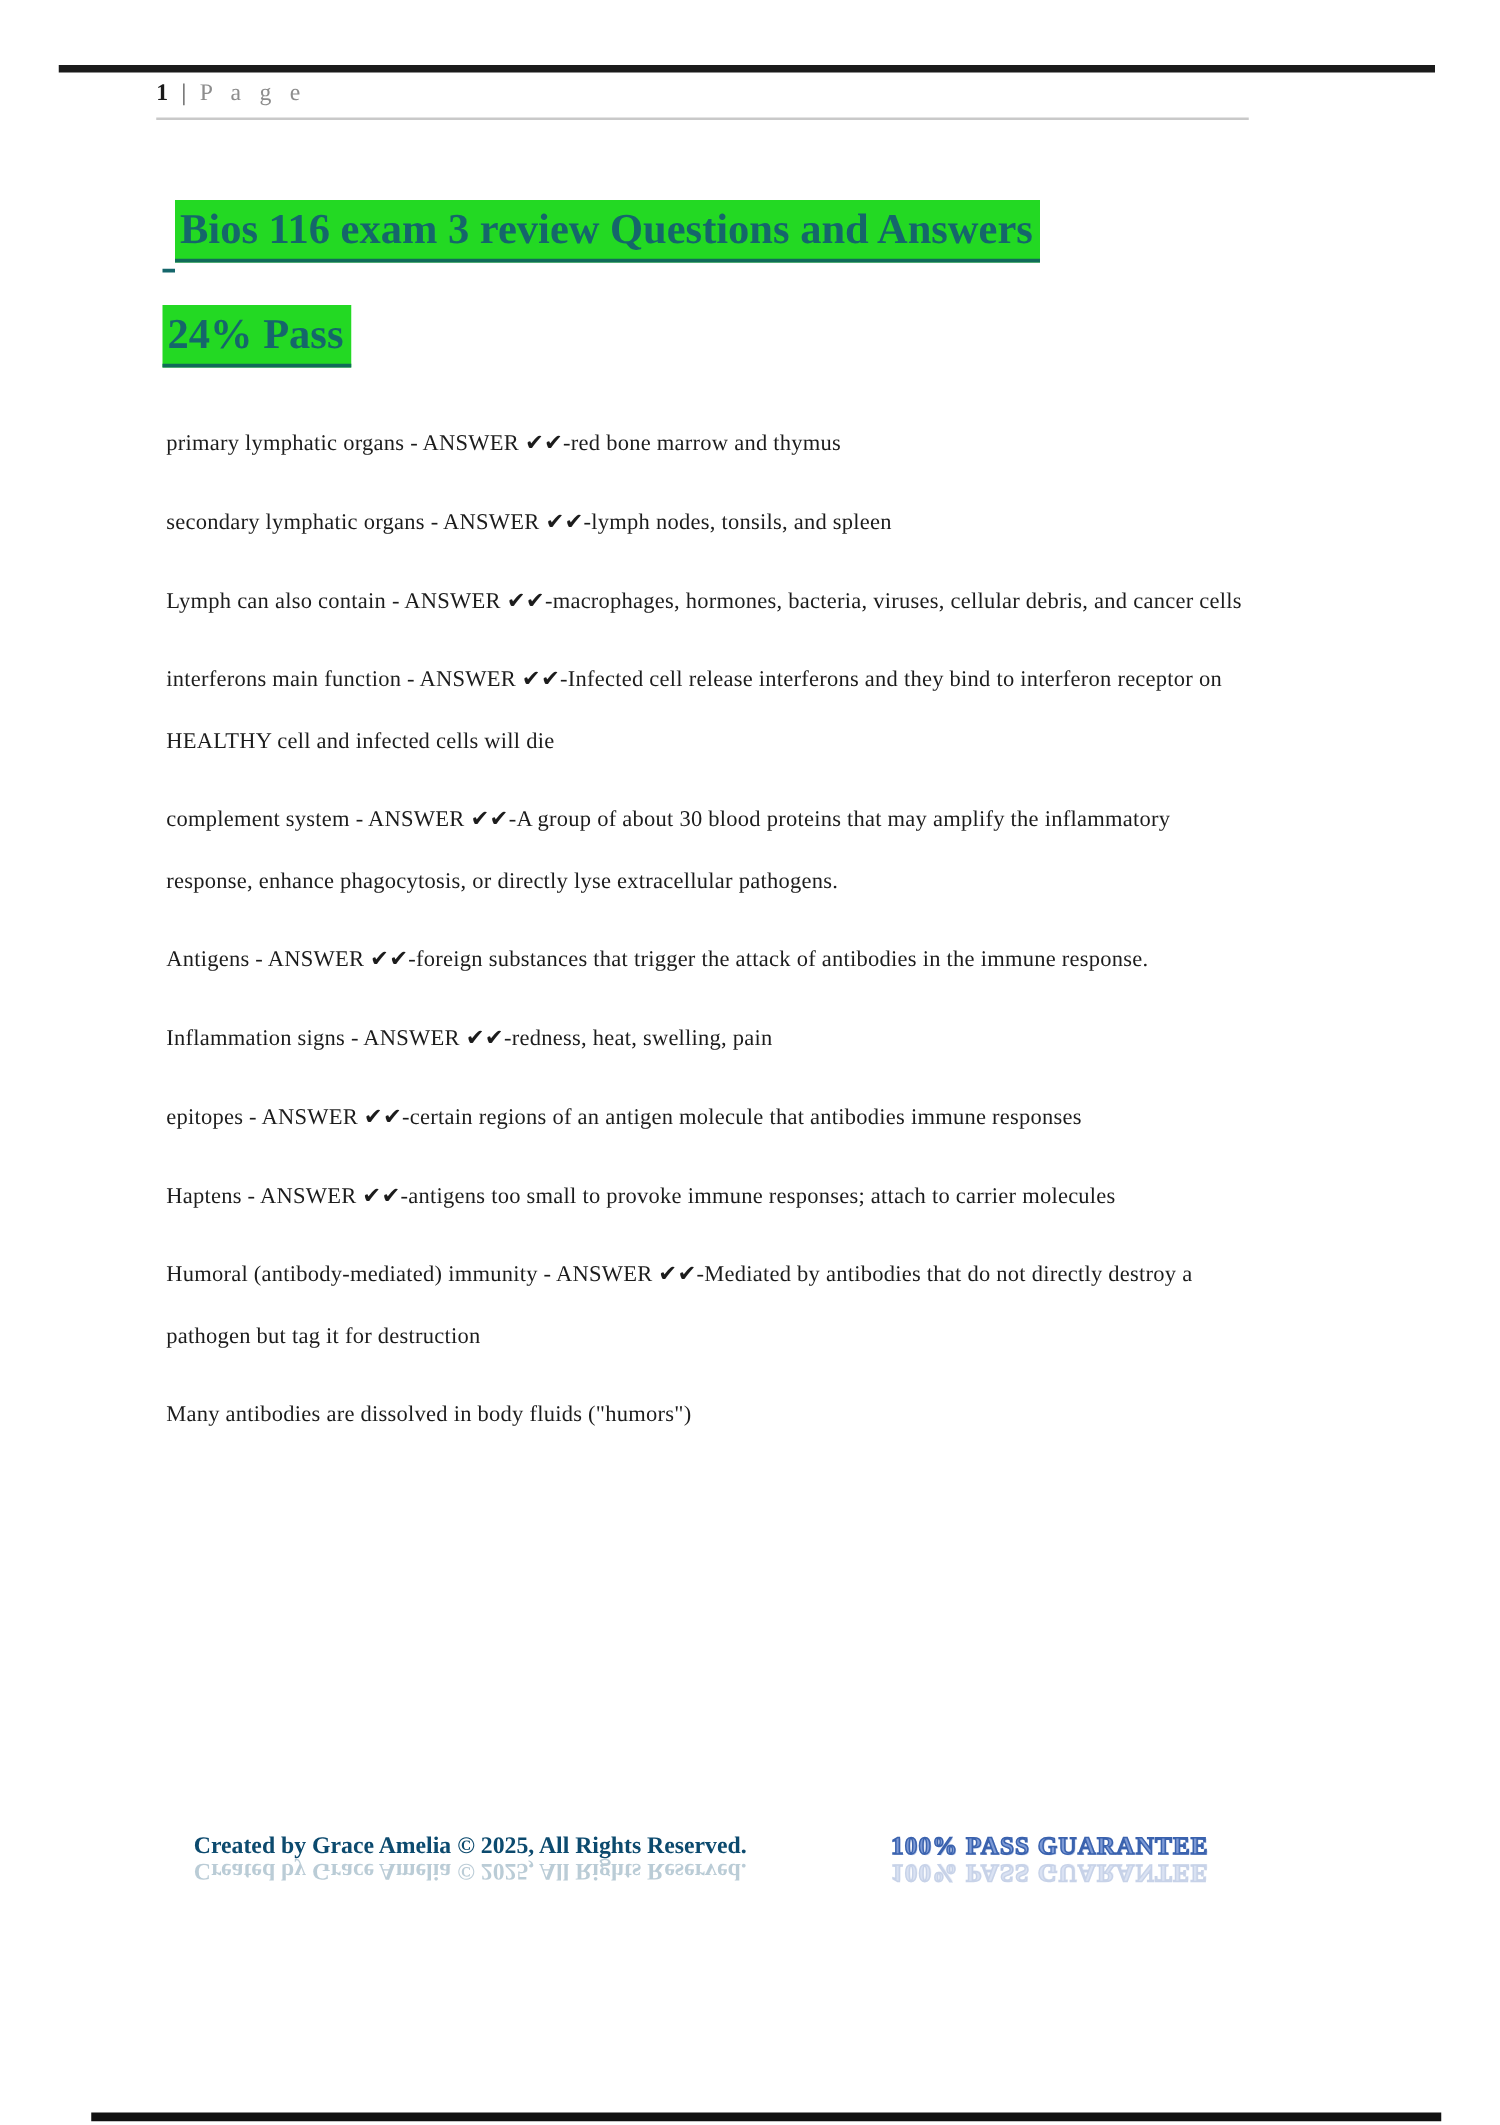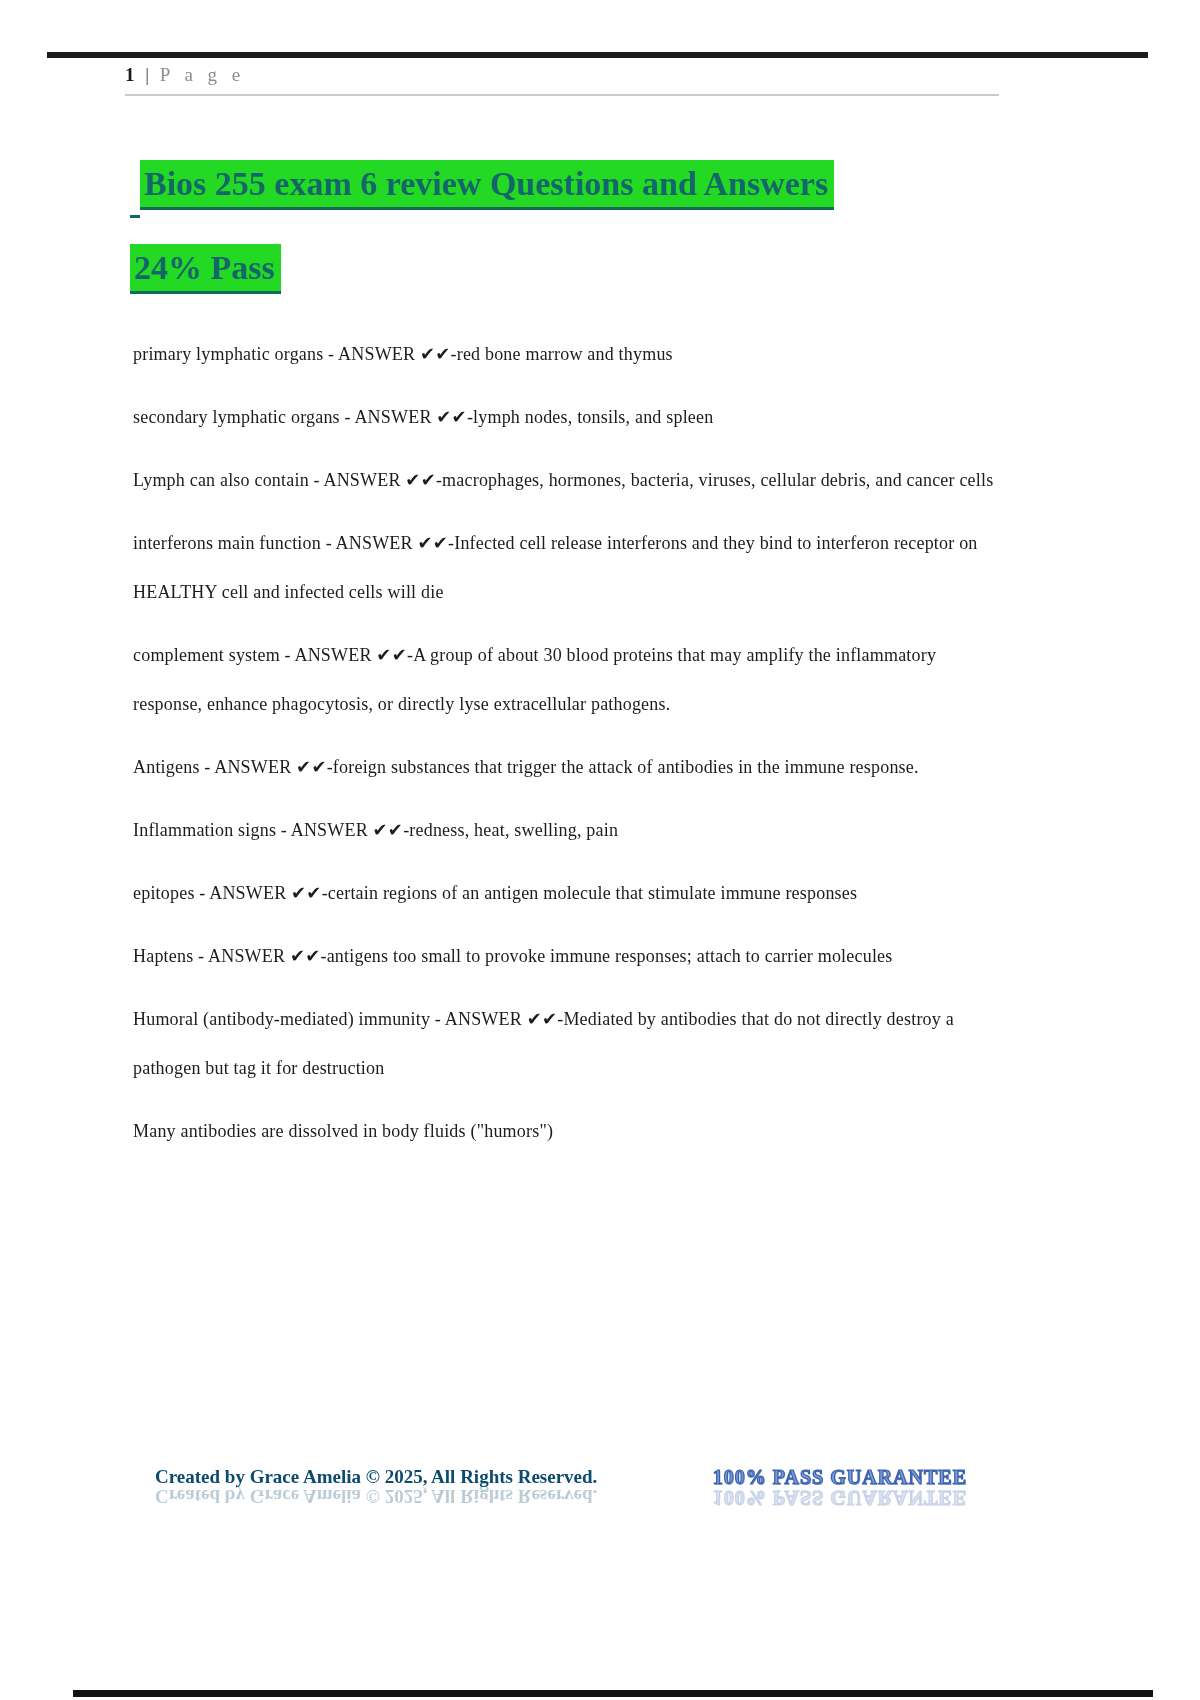--- a/index.html
+++ b/index.html
@@ -129,33 +129,33 @@
 
   <div class="top-rule"></div>
 
   <div class="pg-header">
     <span class="num">1</span>
     <span class="sep">|</span>
     <span class="lbl">P a g e</span>
   </div>
 
   <div class="title">
-    <div><span class="lead"></span><span class="hl">Bios 255 exam 6 review Questions and Answers</span></div>
+    <div><span class="lead"></span><span class="hl">Bios 116 exam 3 review Questions and Answers</span></div>
     <div class="row2"><span class="hl">24% Pass</span></div>
   </div>
 
   <div class="content">
     <p>primary lymphatic organs - ANSWER ✔✔-red bone marrow and thymus</p>
     <p>secondary lymphatic organs - ANSWER ✔✔-lymph nodes, tonsils, and spleen</p>
     <p>Lymph can also contain - ANSWER ✔✔-macrophages, hormones, bacteria, viruses, cellular debris, and cancer cells</p>
     <p>interferons main function - ANSWER ✔✔-Infected cell release interferons and they bind to interferon receptor on HEALTHY cell and infected cells will die</p>
     <p>complement system - ANSWER ✔✔-A group of about 30 blood proteins that may amplify the inflammatory response, enhance phagocytosis, or directly lyse extracellular pathogens.</p>
     <p>Antigens - ANSWER ✔✔-foreign substances that trigger the attack of antibodies in the immune response.</p>
     <p>Inflammation signs - ANSWER ✔✔-redness, heat, swelling, pain</p>
-    <p>epitopes - ANSWER ✔✔-certain regions of an antigen molecule that stimulate immune responses</p>
+    <p>epitopes - ANSWER ✔✔-certain regions of an antigen molecule that antibodies immune responses</p>
     <p>Haptens - ANSWER ✔✔-antigens too small to provoke immune responses; attach to carrier molecules</p>
     <p>Humoral (antibody-mediated) immunity - ANSWER ✔✔-Mediated by antibodies that do not directly destroy a pathogen but tag it for destruction</p>
     <p>Many antibodies are dissolved in body fluids ("humors")</p>
   </div>
 
   <div class="footer">
     <span class="reflect">
       <span class="credit">Created by Grace Amelia © 2025, All Rights Reserved.</span>
       <span class="credit reflection">Created by Grace Amelia © 2025, All Rights Reserved.</span>
     </span>

